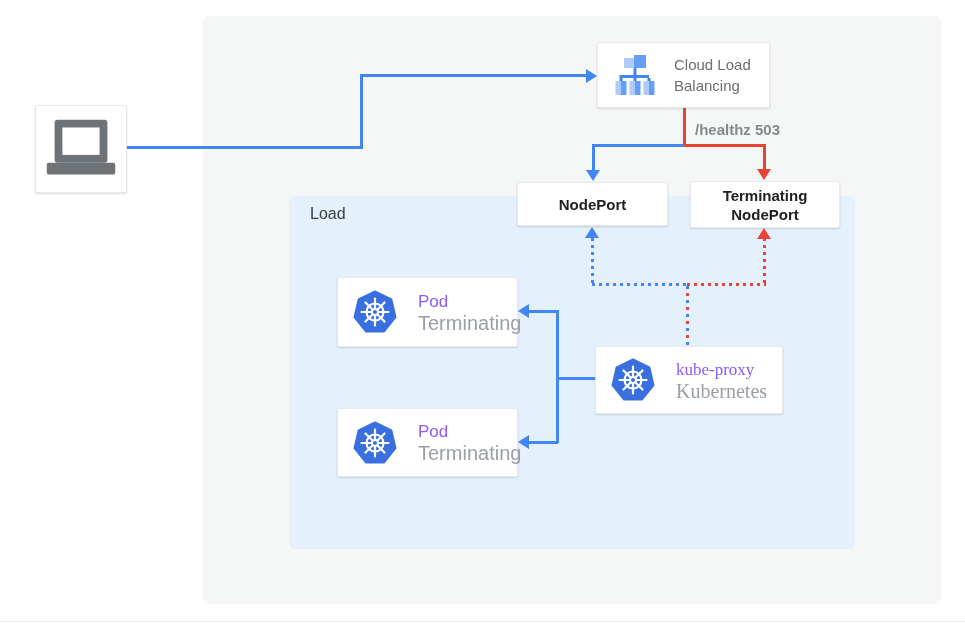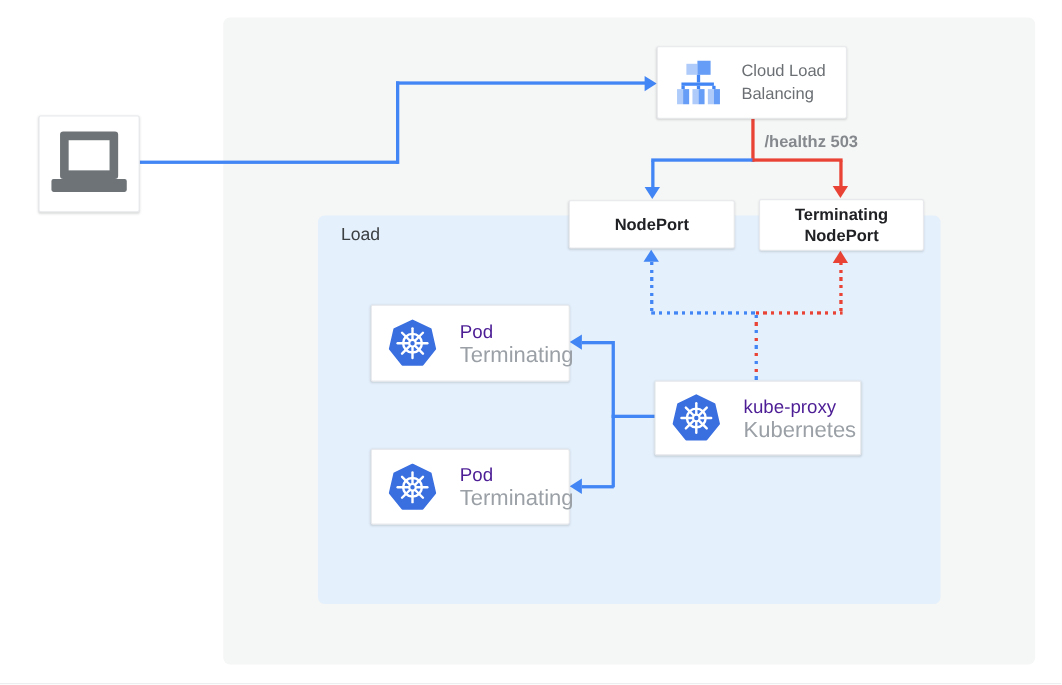--- a/index.html
+++ b/index.html
@@ -25,24 +25,24 @@
   .clb-text { margin-left:15px; font-size:15px; line-height:21px; color:#6b6f73; }
 
   .port-card { display:flex; flex-direction:column; align-items:center; justify-content:center;
                font-weight:bold; font-size:15px; color:#202124; line-height:19px; text-align:center; }
   .nodeport-card { left:517px; top:182px; width:151px; height:44px; }
   .healthcheck-card { left:690px; top:181px; width:150px; height:47px; }
 
   .workload-card { display:flex; align-items:center; }
   .pod1-card { left:337px; top:277px; width:181px; height:70px; }
   .pod2-card { left:337px; top:408px; width:181px; height:69px; }
-  .kproxy-card { left:595px; top:346px; width:188px; height:68px; }
+  .kproxy-card { left:595px; top:346px; width:188px; height:68px;font-family:Liberation Serif, serif; }
   .workload-card .k8s-icon { margin-left:15px; flex:0 0 auto; }
   .wl-text { margin-left:21px; }
-  .wl-title { font-size:17px; color:#4c1d95; line-height:22px; }
+  .wl-title { font-size:17px; color:#8b5cf6; line-height:22px; }
   .wl-sub { font-size:20px; color:#9aa0a6; line-height:21px; }
 
   .edge-label { position:absolute; left:695px; top:121px; font-size:15px; font-weight:bold; color:#85898d; }
 
   .line { position:absolute; }
   .blue { background:#4285f4; }
   .red  { background:#e94335; }
 
   .dot-h-blue { background:repeating-linear-gradient(90deg,#4285f4 0 3px,transparent 3px 7px); }
   .dot-h-red  { background:repeating-linear-gradient(90deg,#e94335 0 3px,transparent 3px 7px); }

